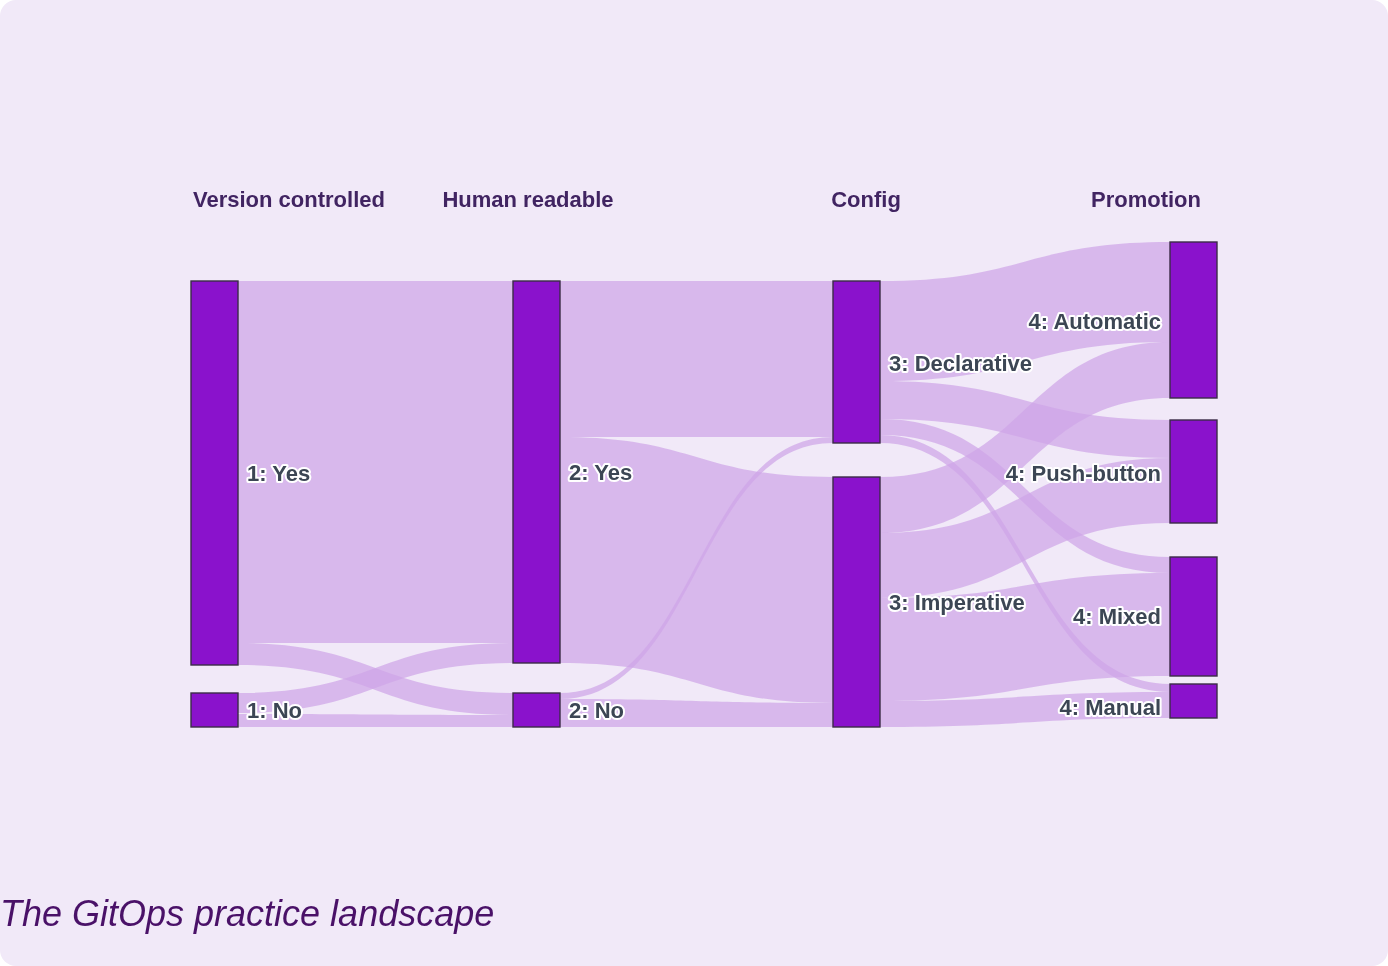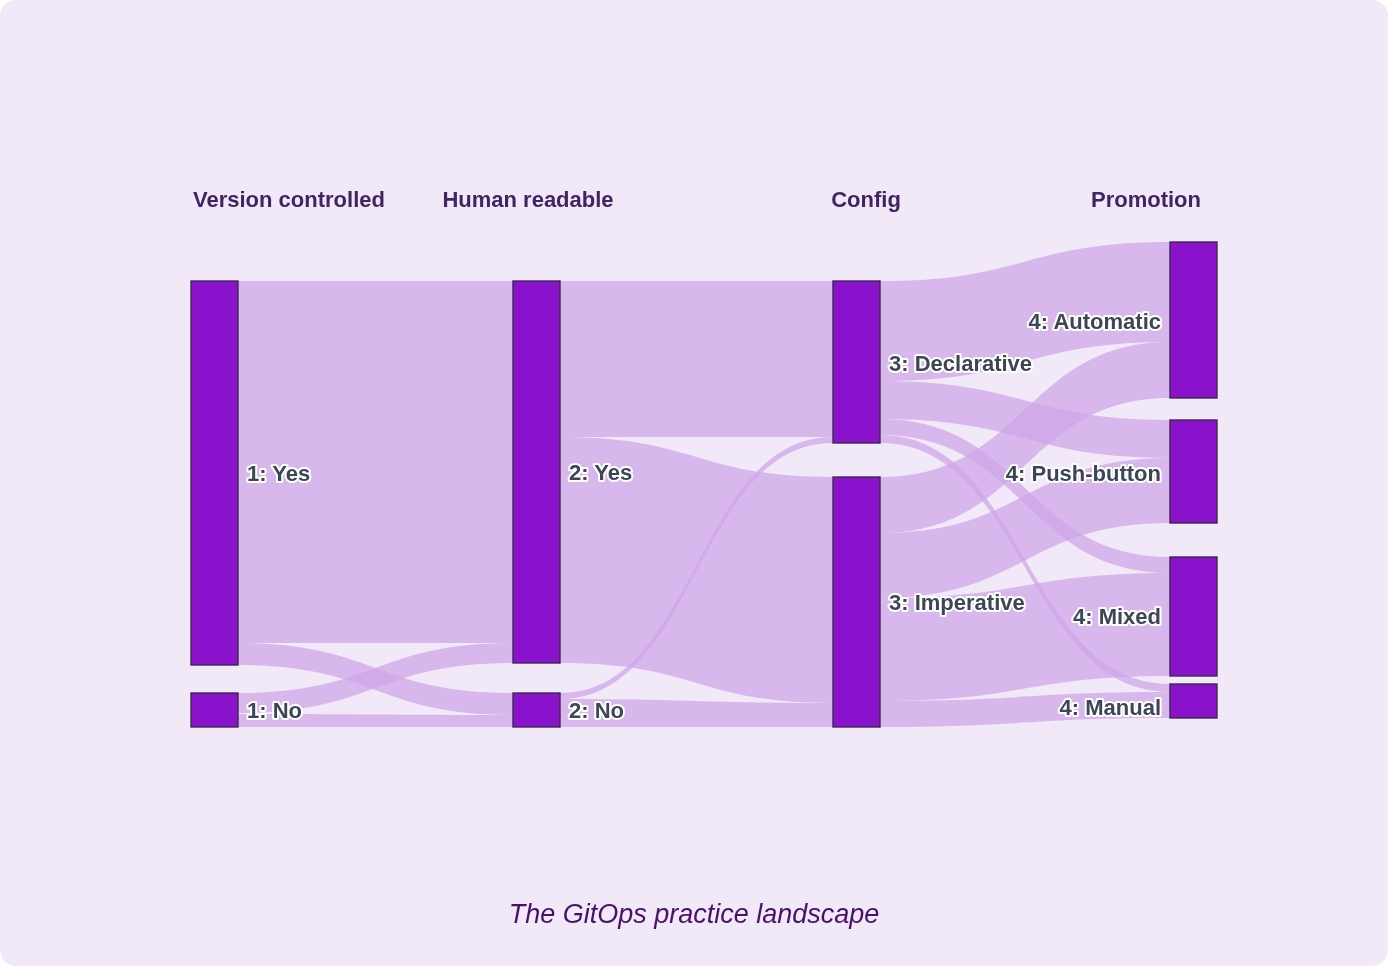--- a/index.html
+++ b/index.html
@@ -41,25 +41,25 @@
     stroke: #ffffff;
     stroke-width: 4px;
     stroke-linejoin: round;
     paint-order: stroke fill;
   }
   .chart-title {
     position: absolute;
     left: 0;
     top: 895px;
     width: 100%;
-    text-align: center;
+    text-align: left;
     font-family: "Liberation Sans", sans-serif;
     font-style: italic;
     font-weight: 500;
-    font-size: 27px;
+    font-size: 36px;
     line-height: 38px;
     color: #4a1168;
   }
 </style>
 </head>
 <body>
 
 <div class="stage">
   <div class="panel"></div>
   <svg class="sankey" width="1388" height="966" viewBox="0 0 1388 966">

